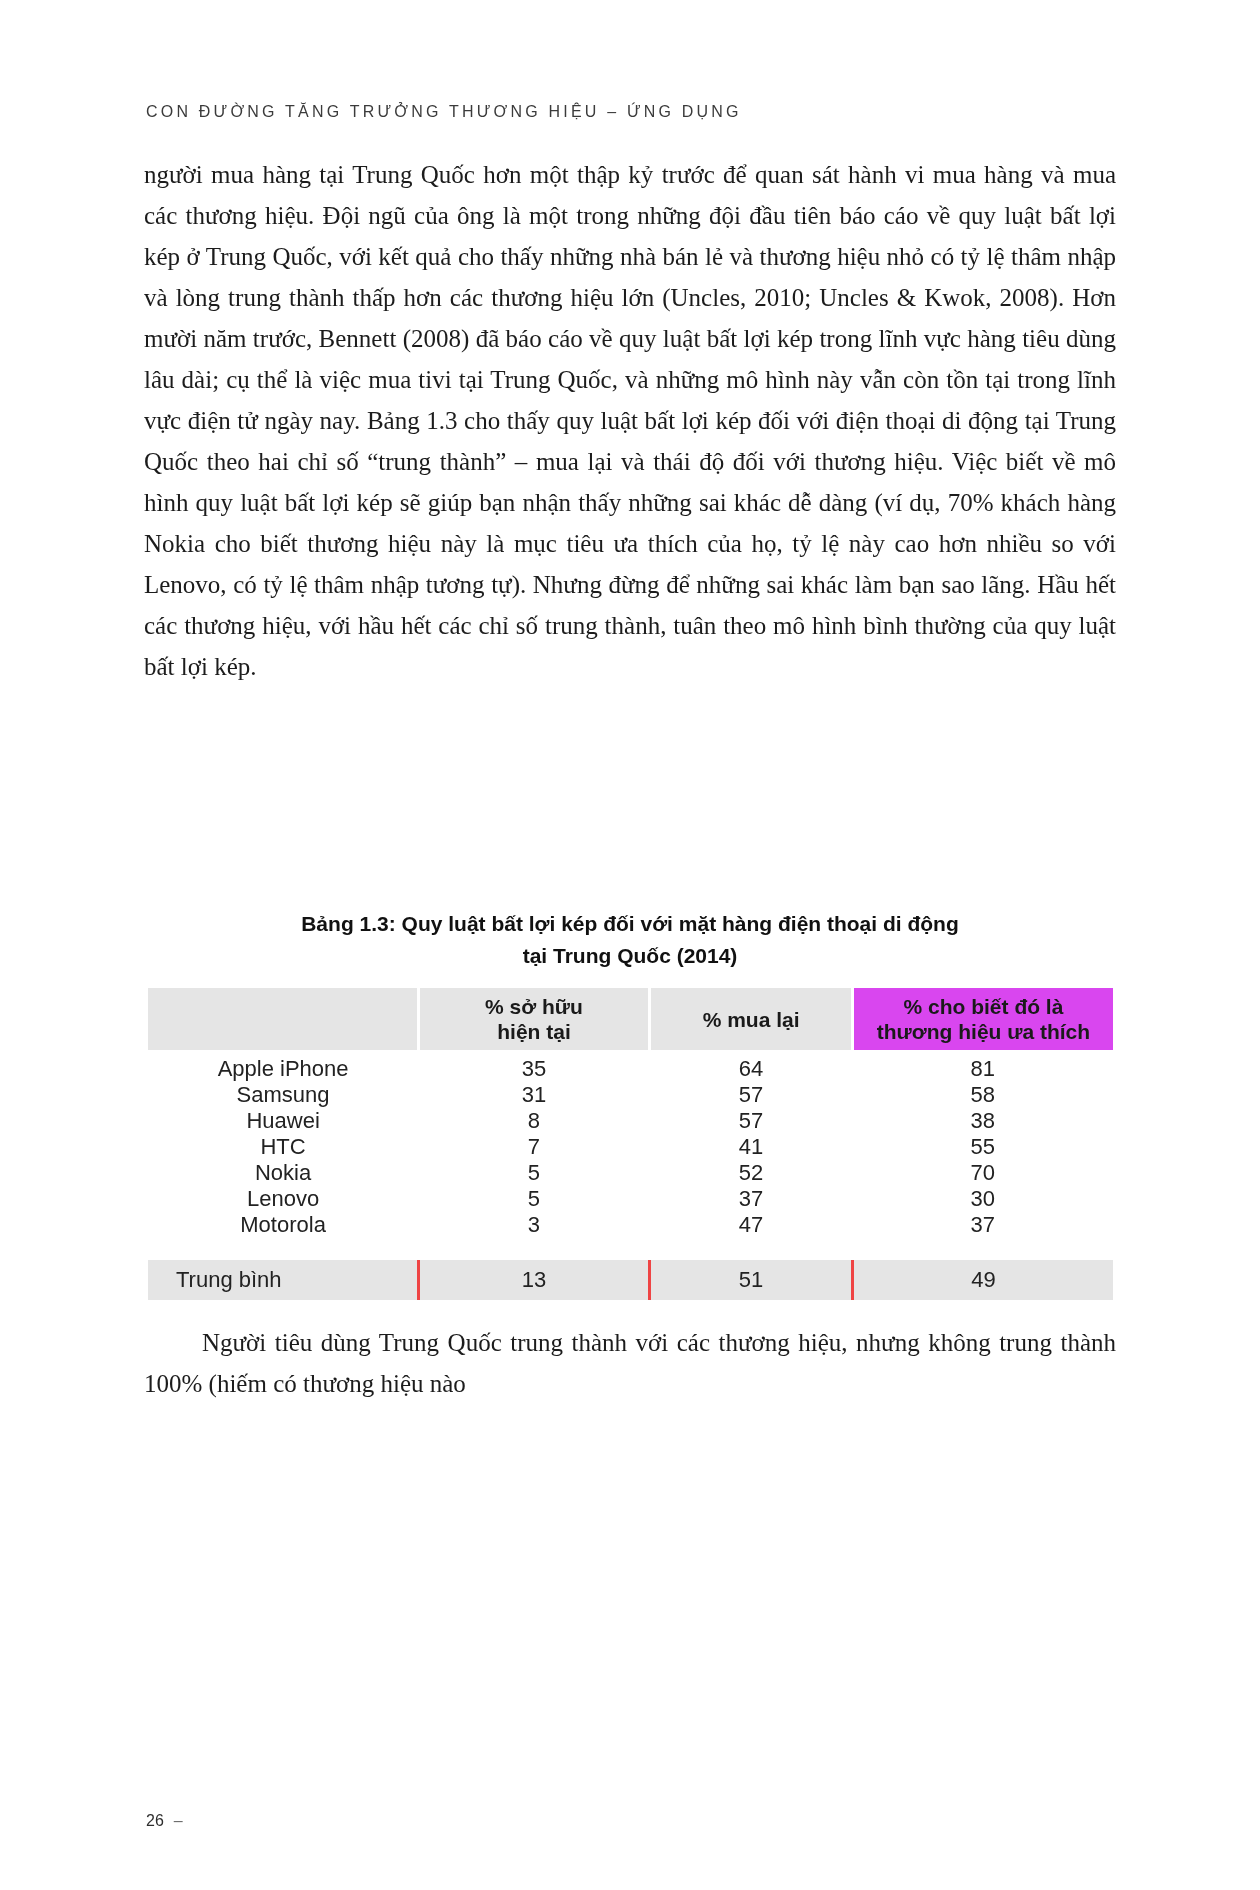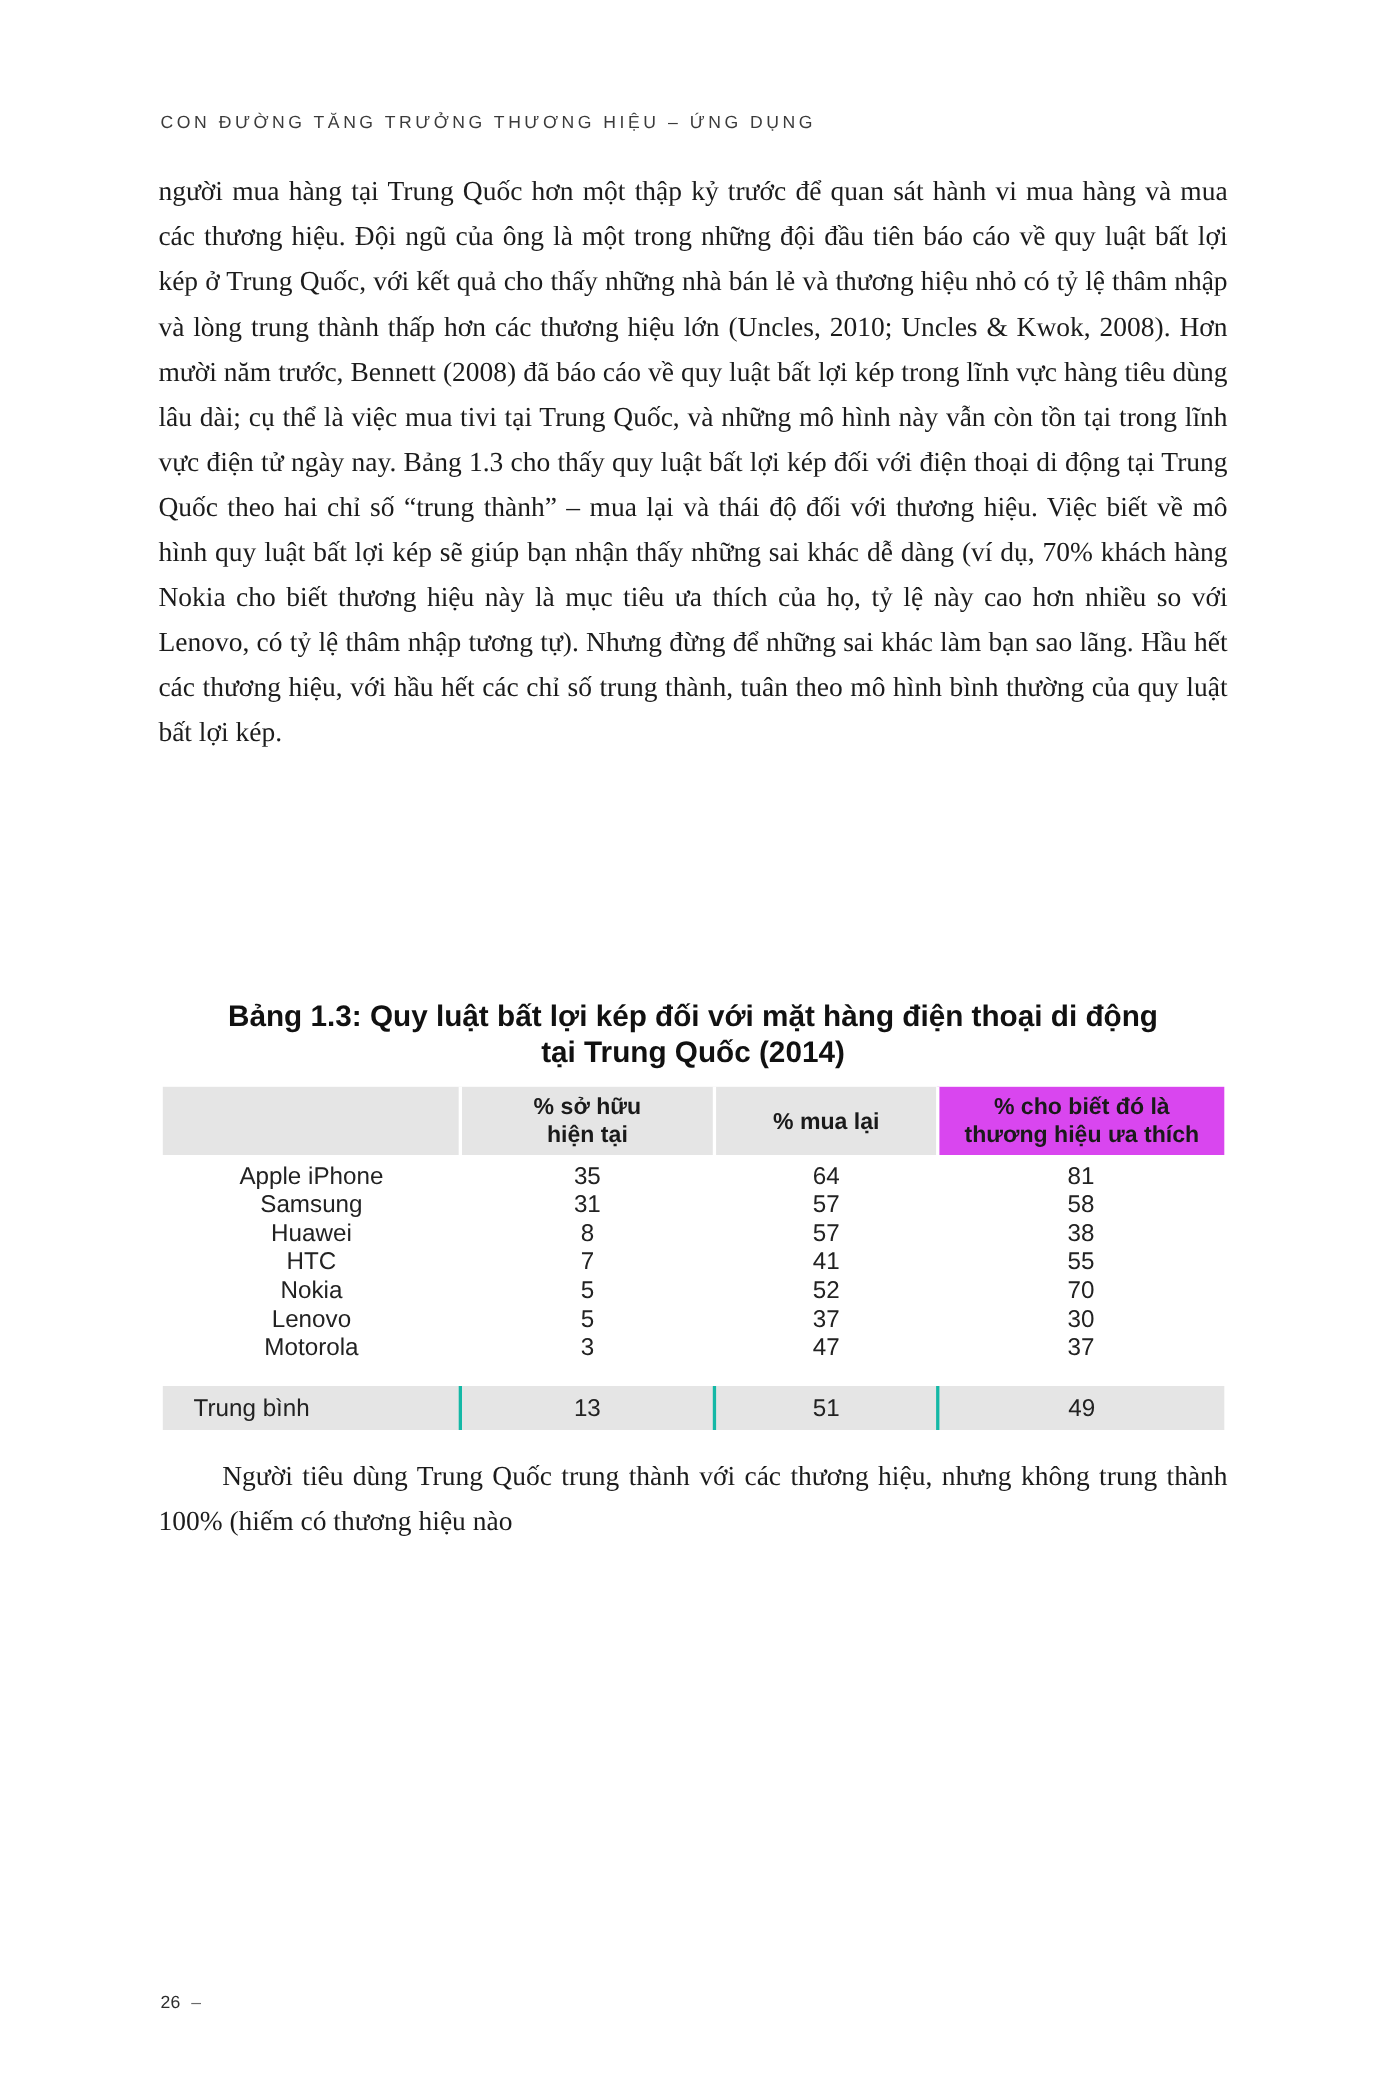--- a/index.html
+++ b/index.html
@@ -16,21 +16,21 @@
   .body-text {
     position:absolute; left:144px; width:972px;
     font-size:25px; line-height:41px; text-align:justify; color:#1c1c1c;
   }
   .p1 { top:154px; }
   .p2 { top:1306px; text-indent:58px;margin-top:16px; }
 
   .table-caption {
     position:absolute; top:908px; left:144px; width:972px;
     font-family:"Liberation Sans", sans-serif;
-    font-weight:bold; font-size:27px; line-height:32px; text-align:center; color:#111;
+    font-weight:bold; font-size:21px; line-height:32px; text-align:center; color:#111;
   }
 
   .data-table {
     position:absolute; top:988px; left:148px; width:965px;
     border-collapse:collapse; table-layout:fixed;
     font-family:"Liberation Sans", sans-serif;
   }
   .data-table th {
     background:#e5e5e5; font-weight:bold; font-size:21px; line-height:25px;
     padding:6px 4px; text-align:center; vertical-align:middle;
@@ -41,21 +41,21 @@
 
   .data-table td {
     font-size:22px; line-height:26px; text-align:center;
     color:#222; padding:0 4px; background:#ffffff;
   }
   .data-table tbody tr.data-row:first-child td { padding-top:6px; }
 
   .spacer-row td { height:22px; background:#ffffff; }
 
   .summary-row td { background:#e5e5e5; padding:7px 4px; }
-  .summary-row td + td { border-left:3px solid #14b8a6; }
+  .summary-row td + td { border-left:3px solid #ef4444; }
   .summary-row td.label { text-align:left; padding-left:28px;margin-top:24px; }
 
   .page-footer {
     position:absolute; top:1812px; left:146px;
     font-family:"Liberation Sans", sans-serif;
     font-size:16px; color:#2e2e2e;
   }
   .footer-dash { margin-left:10px; color:#6a6a6a; }
 </style>
 </head>

